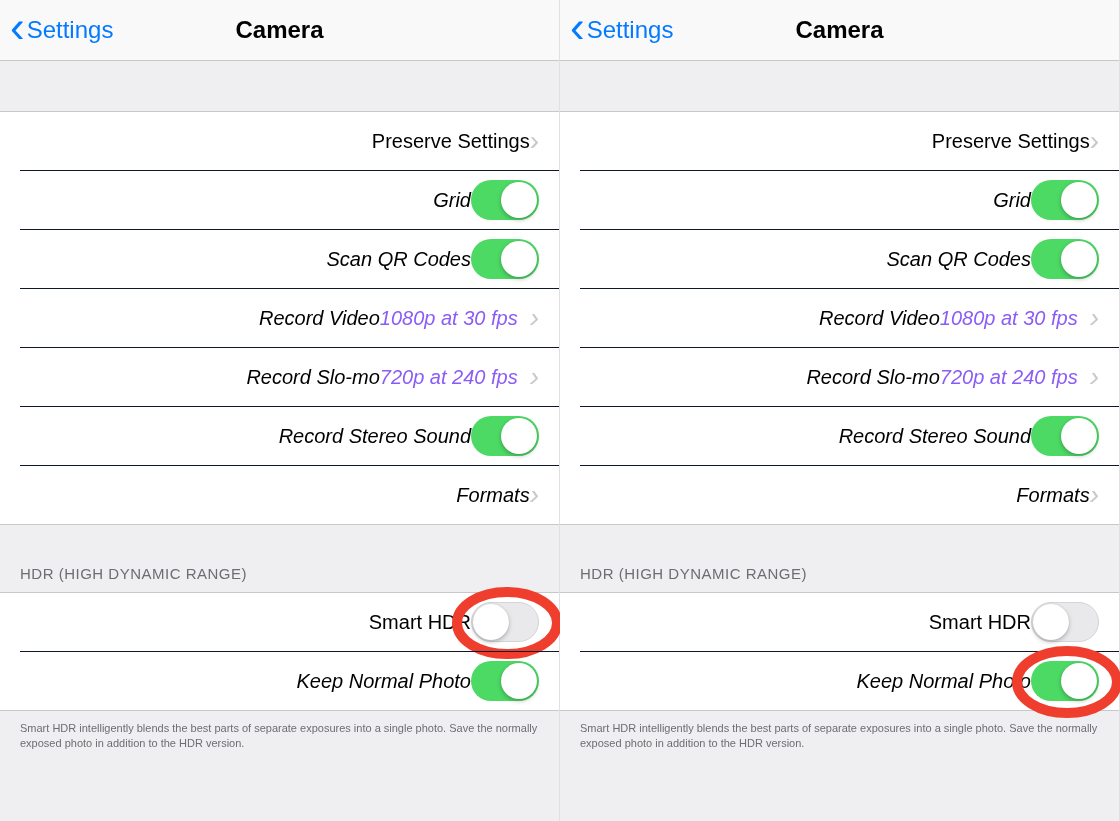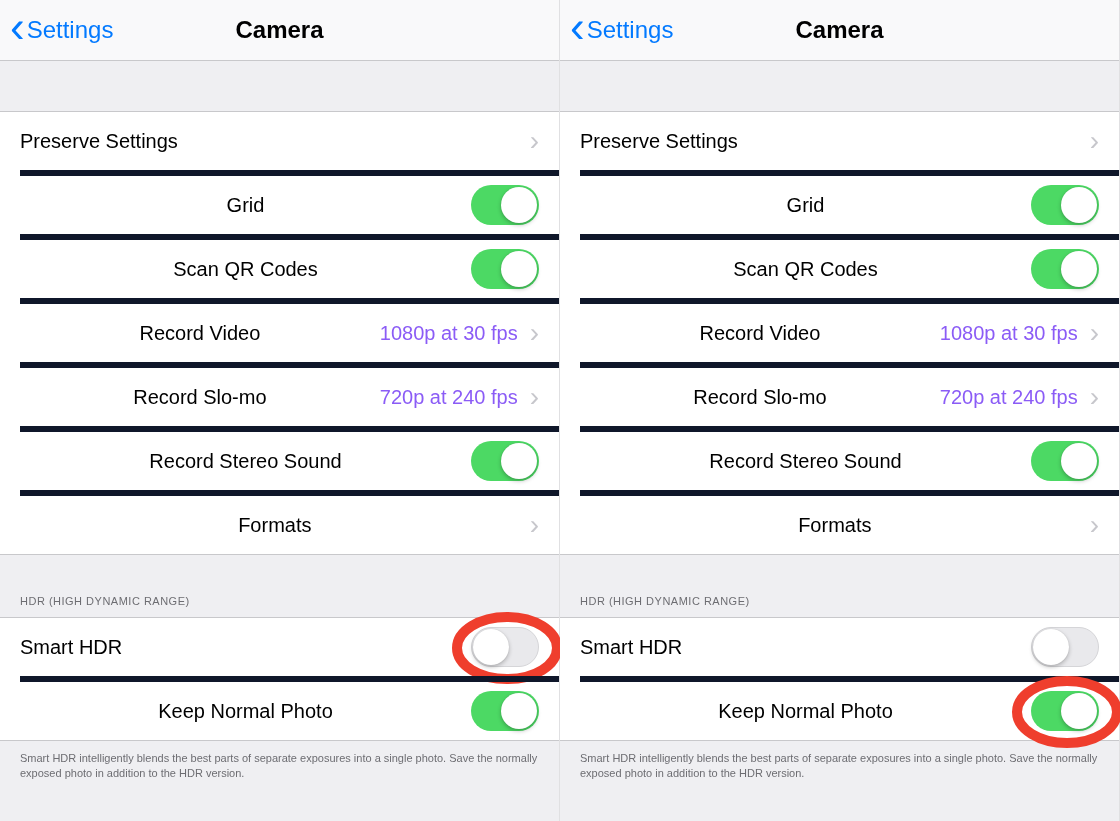--- a/index.html
+++ b/index.html
@@ -4,34 +4,34 @@
 <style>
   html,body { margin:0; padding:0; font-family: -apple-system, "Helvetica Neue", Helvetica, Arial, sans-serif; background:#f2f2f4; }
   .screens { display:flex; width:1120px; height:821px; }
   .screen { width:560px; height:821px; position:relative; box-sizing:border-box; background:#efeff2; display:flex; flex-direction:column; border-right:1px solid #e0e0e2;}
   .navbar { height:60px; background:#f9f9fa; border-bottom:1px solid #c8c8cb; position:relative; display:flex; align-items:center; justify-content:center; flex-shrink:0; }
   .navbar .back { position:absolute; left:10px; top:0; height:100%; display:flex; align-items:center; color:#037aff; font-size:24px; font-weight:400; cursor:pointer;}
   .navbar .back .chev { font-size:44px; line-height:60px; margin-right:2px; font-weight:300; margin-top:-6px;}
   .navbar .title { font-size:24px; font-weight:600; color:#000; }
   .gap { height:50px; flex-shrink:0; }
   .group { background:#fff; border-top:1px solid #c8c8cb; border-bottom:1px solid #c8c8cb; }
-  .row { height:58px; padding:0 20px; display:flex; align-items:center; justify-content:space-between; font-size:20px; color:#000; position:relative; }
-  .row + .row { border-top:6px solid #0f172a; margin-left:20px; padding-left:0; }
+  .row { height:58px; padding:0 20px; display:flex; align-items:center; justify-content:flex-end; font-size:20px; color:#000; position:relative; }
+  .row + .row { border-top:1px solid #0f172a; margin-left:20px; padding-left:0;font-style:italic; }
   .row + .row::before { content:""; }
   .row .label { flex:0 0 auto; }
   .row .right { display:flex; align-items:center; gap:12px; }
   .row .value { color:#8b5cf6; font-size:20px; }
   .chevron { color:#c7c7cc; font-size:28px; line-height:1; }
   .toggle { width:68px; height:40px; border-radius:20px; position:relative; transition:background .2s; }
   .toggle.on { background:#4cd964; }
   .toggle.off { background:#e9e9ec; border:1px solid #d5d5d8; box-sizing:border-box; }
   .toggle .knob { width:36px; height:36px; background:#fff; border-radius:50%; position:absolute; top:2px; box-shadow:0 2px 4px rgba(0,0,0,.25), 0 0 1px rgba(0,0,0,.15); transition:left .2s; }
   .toggle.on .knob { right:2px; }
   .toggle.off .knob { left:1px; top:1px; }
-  .section-header { font-size:11px; color:#6d6d72; padding:40px 20px 10px 20px; text-transform:uppercase; letter-spacing:.5px;}
+  .section-header { font-size:15px; color:#6d6d72; padding:40px 20px 10px 20px; text-transform:uppercase; letter-spacing:.5px;}
   .footer-text { font-size:11px; color:#6d6d72; padding:10px 20px 10px 20px; line-height:1.35;}
   .circle-annotation { position:absolute; pointer-events:none; }
   .circle-annotation svg { display:block; }
 </style>
 </head>
 <body>
 
 <div class="screens">
 
   <div class="screen">

